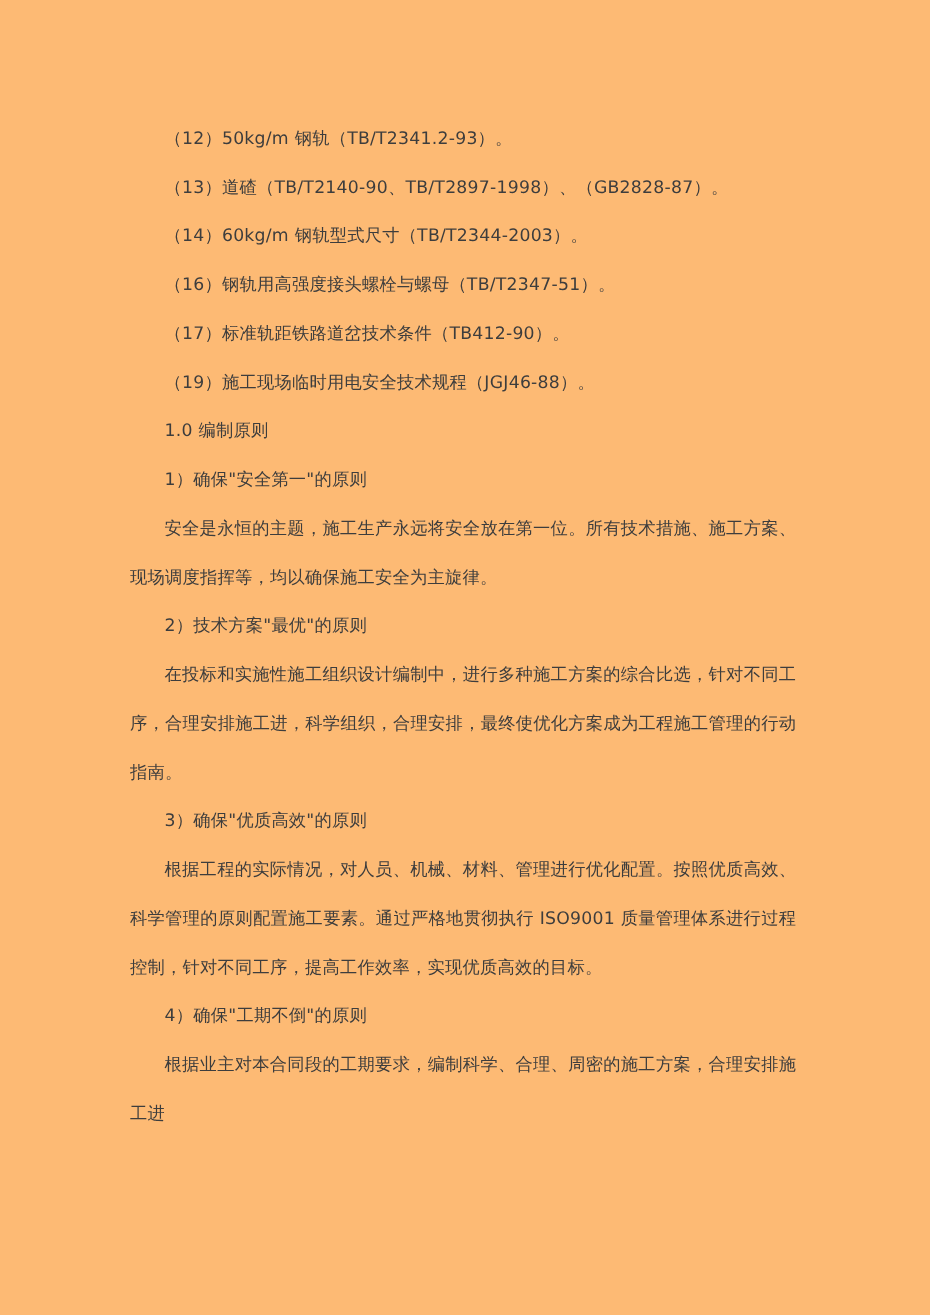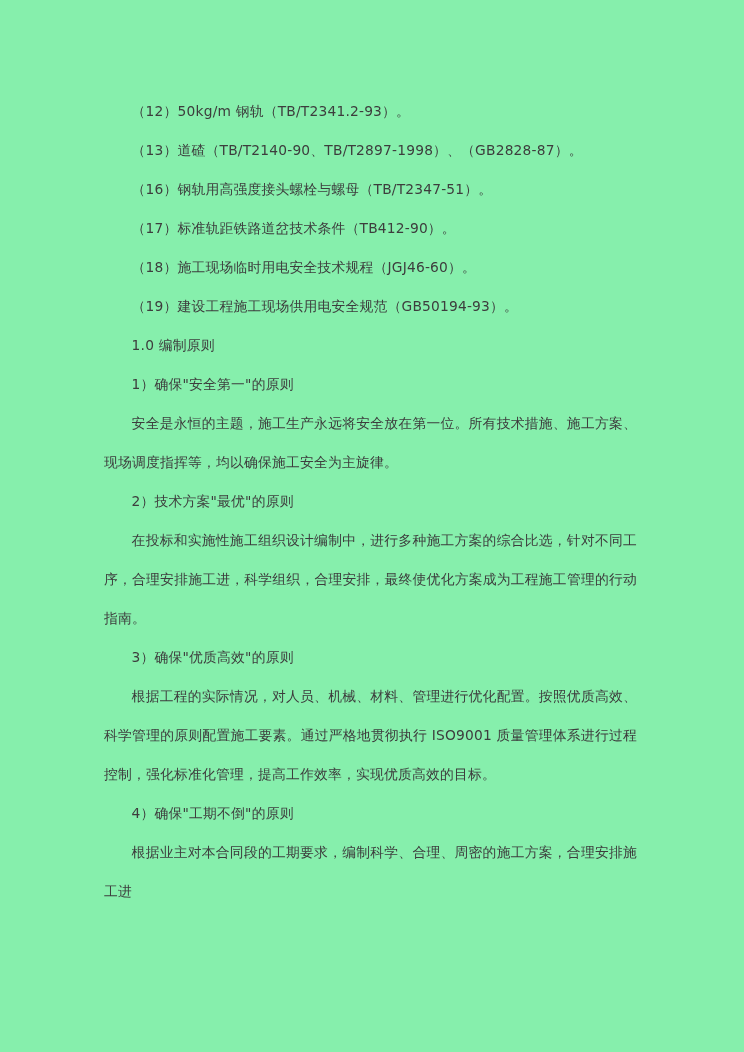--- a/index.html
+++ b/index.html
@@ -13,43 +13,43 @@
     overflow: hidden;
   }
   .page {
     box-sizing: border-box;
     width: 744px;
     height: 1052px;
     padding: 92px 107px 40px 104px;
     font-family: "DejaVu Sans", "Liberation Sans", sans-serif;
     font-size: 13.8px;
     color: #3d3d3d;
-    background: #86efac;
+    background: #fdba74;
   }
   .para {
     margin: 0;
     line-height: 39px;
     text-indent: 2em;
     text-align: justify;
     letter-spacing: 0.2px;
     word-break: break-all;
   }
 </style>
 </head>
 <body>
 
 <div class="page">
   <p class="para">（12）50kg/m 钢轨（TB/T2341.2-93）。</p>
   <p class="para">（13）道碴（TB/T2140-90、TB/T2897-1998）、（GB2828-87）。</p>
+  <p class="para">（14）60kg/m 钢轨型式尺寸（TB/T2344-2003）。</p>
   <p class="para">（16）钢轨用高强度接头螺栓与螺母（TB/T2347-51）。</p>
   <p class="para">（17）标准轨距铁路道岔技术条件（TB412-90）。</p>
-  <p class="para">（18）施工现场临时用电安全技术规程（JGJ46-60）。</p>
-  <p class="para">（19）建设工程施工现场供用电安全规范（GB50194-93）。</p>
+  <p class="para">（19）施工现场临时用电安全技术规程（JGJ46-88）。</p>
   <p class="para">1.0 编制原则</p>
   <p class="para">1）确保"安全第一"的原则</p>
   <p class="para">安全是永恒的主题，施工生产永远将安全放在第一位。所有技术措施、施工方案、现场调度指挥等，均以确保施工安全为主旋律。</p>
   <p class="para">2）技术方案"最优"的原则</p>
   <p class="para">在投标和实施性施工组织设计编制中，进行多种施工方案的综合比选，针对不同工序，合理安排施工进，科学组织，合理安排，最终使优化方案成为工程施工管理的行动指南。</p>
   <p class="para">3）确保"优质高效"的原则</p>
-  <p class="para">根据工程的实际情况，对人员、机械、材料、管理进行优化配置。按照优质高效、科学管理的原则配置施工要素。通过严格地贯彻执行 ISO9001 质量管理体系进行过程控制，强化标准化管理，提高工作效率，实现优质高效的目标。</p>
+  <p class="para">根据工程的实际情况，对人员、机械、材料、管理进行优化配置。按照优质高效、科学管理的原则配置施工要素。通过严格地贯彻执行 ISO9001 质量管理体系进行过程控制，针对不同工序，提高工作效率，实现优质高效的目标。</p>
   <p class="para">4）确保"工期不倒"的原则</p>
   <p class="para">根据业主对本合同段的工期要求，编制科学、合理、周密的施工方案，合理安排施工进</p>
 </div>
 
 </body></html>

